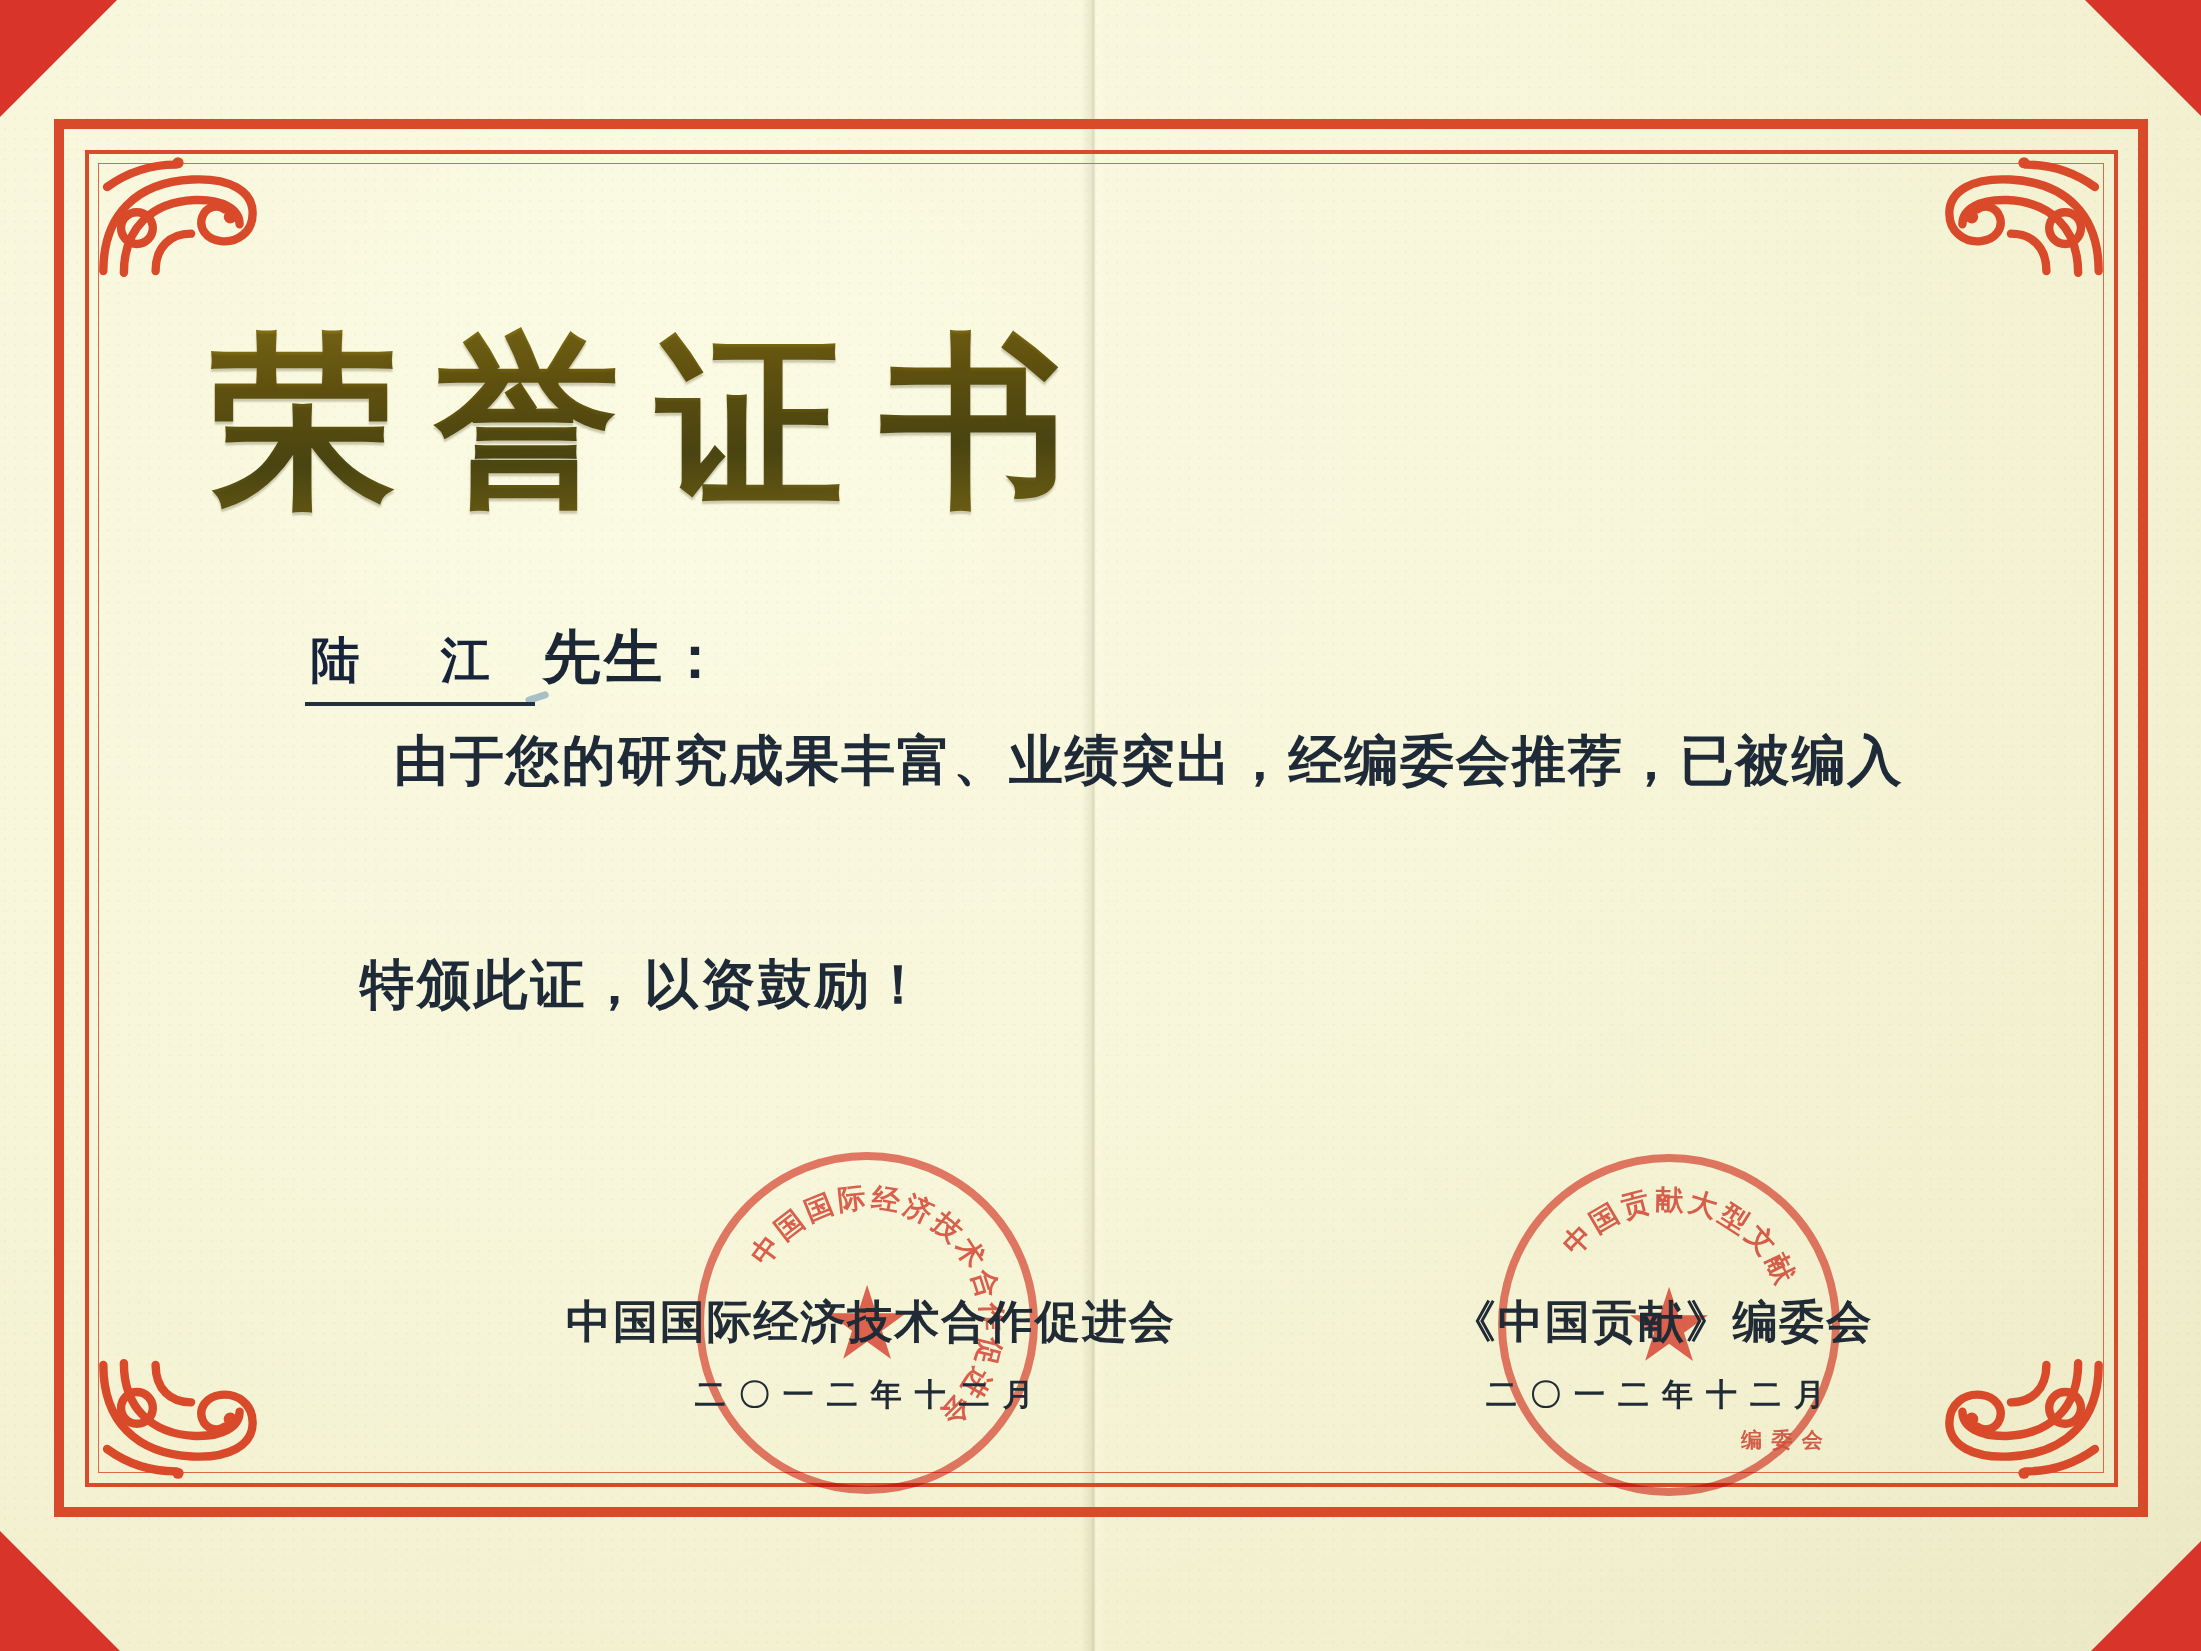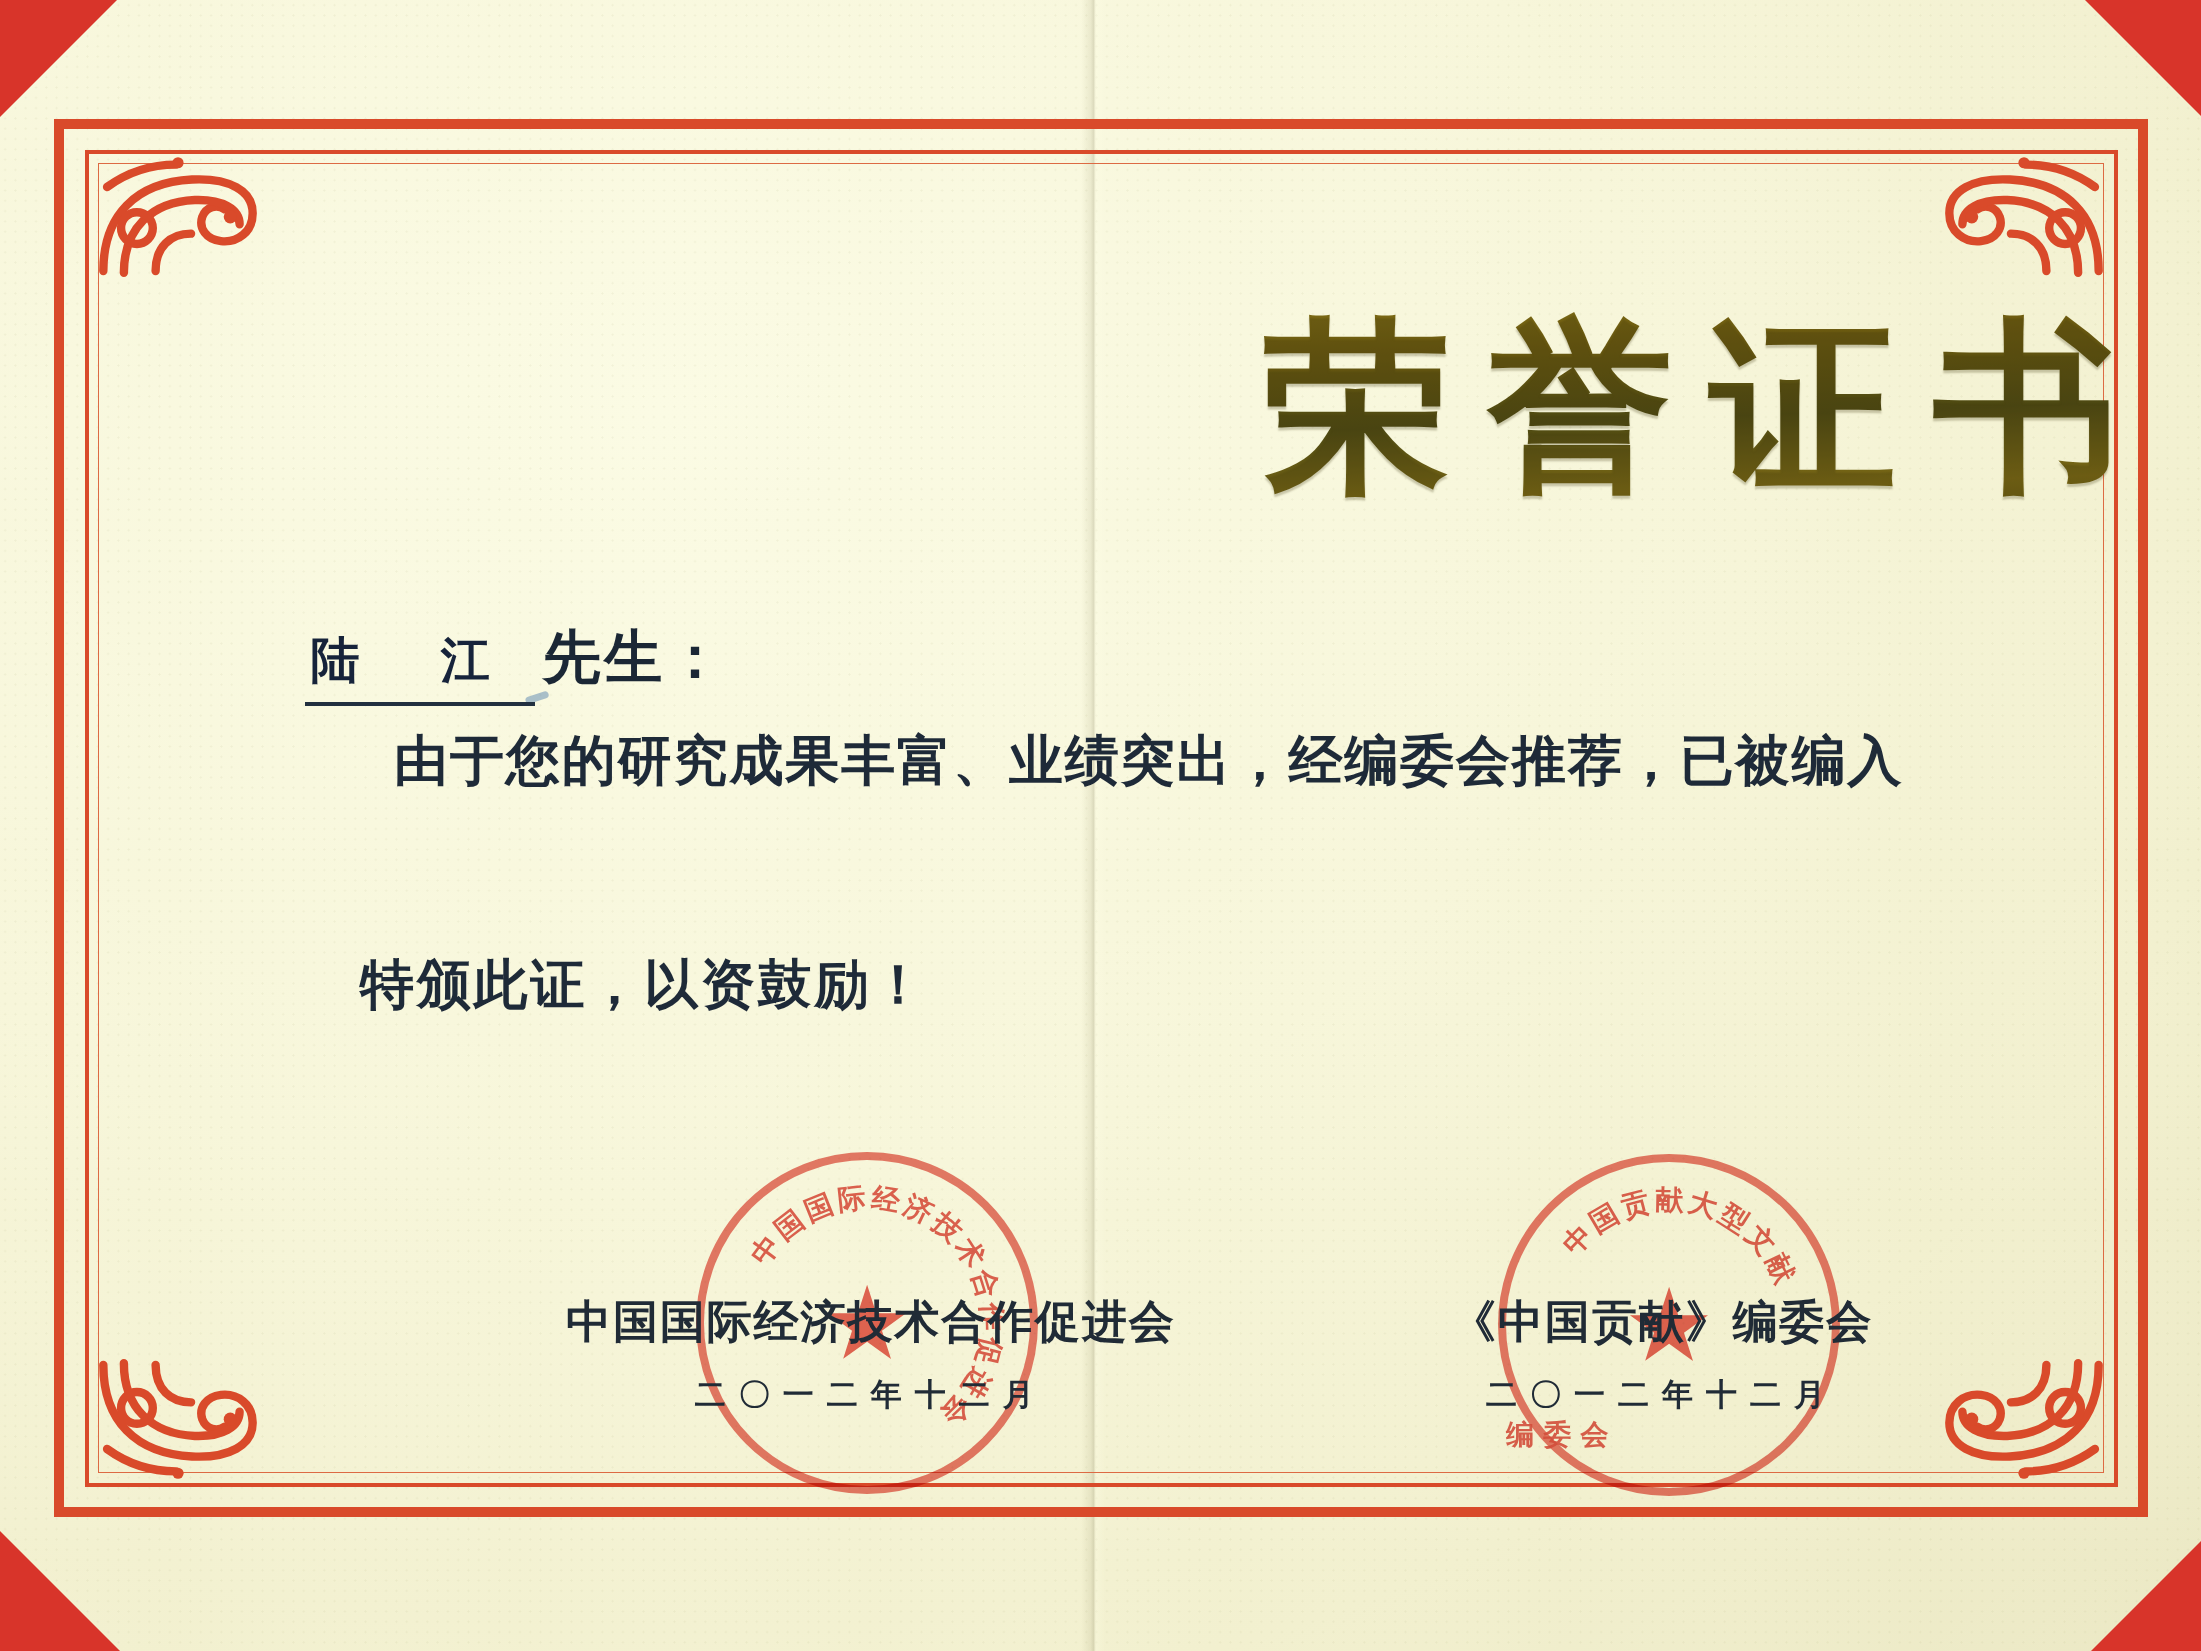--- a/index.html
+++ b/index.html
@@ -128,22 +128,22 @@
     top: 175px;
     width: 1982px;
     height: 1286px;
   }
 
   .cert-title {
     position: absolute;
     top: 7.5px;
     left: 0;
     width: 100%;
-    text-align: right;
-    font-family: Liberation Mono, monospace;
+    text-align: left;
+    font-family: Liberation Sans, sans-serif;
     font-weight: 700;
     font-size: 186px;
     letter-spacing: 37px;
     text-indent: 37px;
     line-height: 1.18;
     color: #6d5c14;
     background: linear-gradient(178deg, #8d7a1a 0%, #6b5a10 28%, #4e4a13 55%, #7c6a16 80%, #5c5210 100%);
     -webkit-background-clip: text;
     background-clip: text;
     -webkit-text-fill-color: transparent;
@@ -265,24 +265,24 @@
     font-size: 30px;
     font-weight: 700;
     fill: rgba(216,52,40,0.9);
     letter-spacing: 4px;
   }
   .seal-bottom-text {
     position: absolute;
     left: 0;
     right: 0;
     bottom: 34px;
-    text-align: left;
+    text-align: right;
     font-family: "DejaVu Sans", "Liberation Sans", sans-serif;
     font-weight: 700;
-    font-size: 28px;
+    font-size: 21px;
     letter-spacing: 9.3px;
     color: rgba(216,52,40,0.9);
   }
 
   
   .speck {
     position: absolute;
     left: 351px;
     top: 390px;
     width: 24px;

